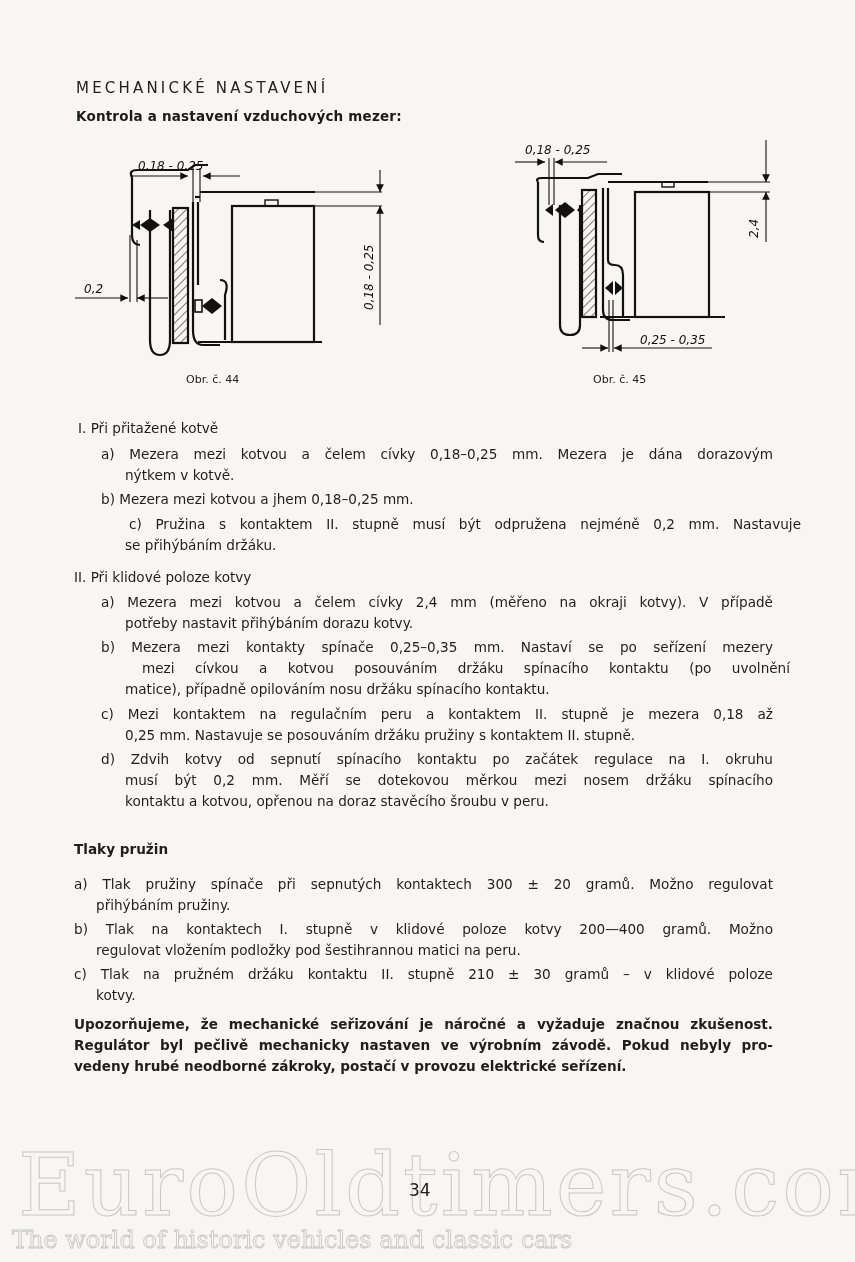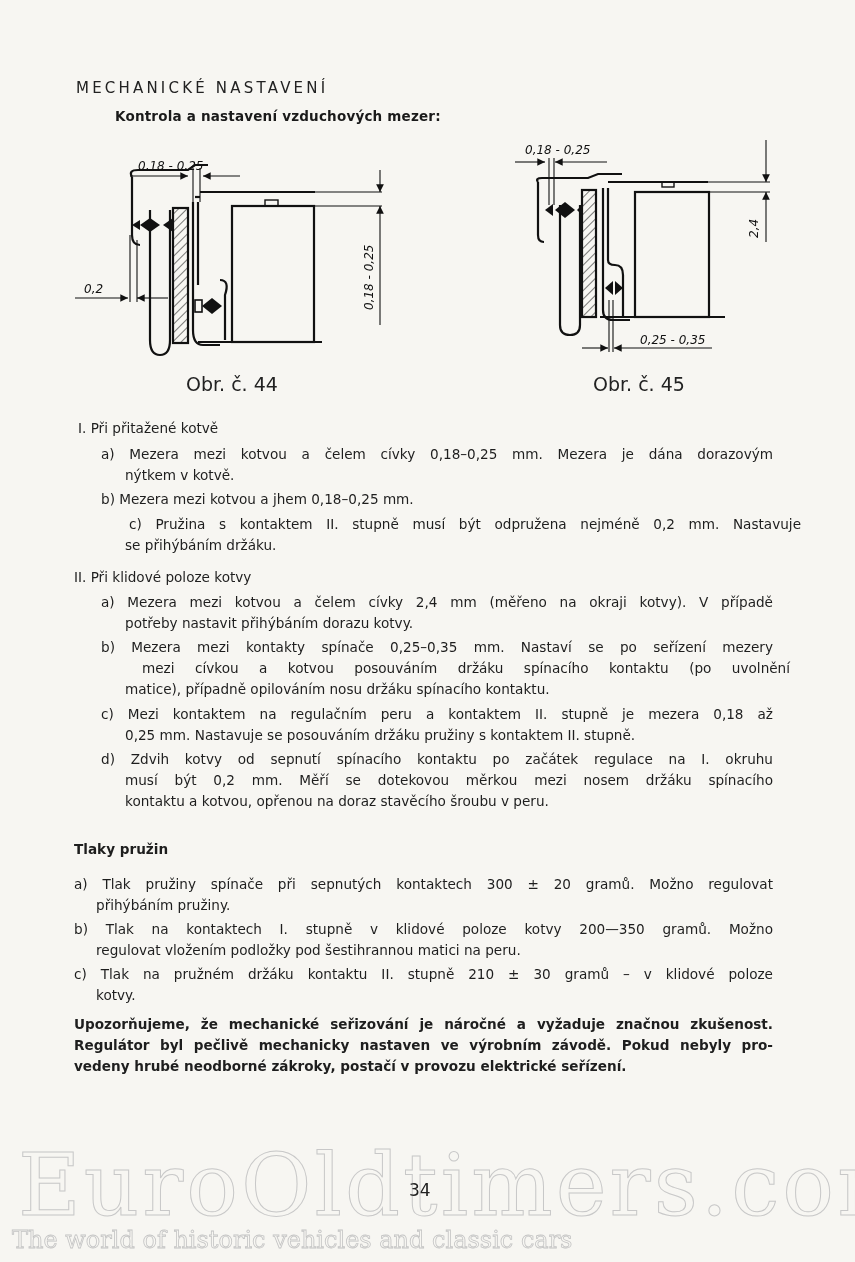--- a/index.html
+++ b/index.html
@@ -10,27 +10,27 @@
     color: #1c1c1c;
     position: relative;
   }
   .page { position: absolute; left: 0; top: 0; width: 855px; height: 954px; }
   .section-title {
     position: absolute; left: 76px; top: 79px;
     font-size: 15px; letter-spacing: 3.2px; font-weight: normal; color: #222;
   }
   .subtitle {
     position: absolute; left: 76px; top: 108px;
-    font-size: 13.5px; font-weight: bold; letter-spacing: 0.2px; color: #1a1a1a; margin-left: 39px;
+    font-size: 13.5px; font-weight: bold; letter-spacing: 0.2px; color: #1a1a1a;
   }
   .figure { position: absolute; }
   .fig44 { left: 60px; top: 140px; width: 350px; height: 260px; }
   .fig45 { left: 480px; top: 130px; width: 300px; height: 270px; }
   .fig-caption {
-    position: absolute; font-size: 19px; color: #222;
+    position: absolute; font-size: 11px; color: #222;
   }
   .cap44 { left: 186px; top: 373px; }
   .cap45 { left: 593px; top: 373px; }
   .dim-label {
     font-family: "DejaVu Sans", sans-serif; font-style: italic; font-size: 12px; fill: #111;
   }
   .body-text {
     position: absolute; left: 0; top: 0; width: 855px;
     font-size: 13.6px; line-height: 22px; color: #1e1e1e;
   }
@@ -201,21 +201,21 @@
 
     <div class="line just" style="left:101px;top:748px;width:672px;">d) Zdvih kotvy od sepnutí spínacího kontaktu po začátek regulace na I. okruhu</div>
     <div class="line just" style="left:125px;top:769px;width:648px;">musí být 0,2 mm. Měří se dotekovou měrkou mezi nosem držáku spínacího</div>
     <div class="line" style="left:125px;top:790px;">kontaktu a kotvou, opřenou na doraz stavěcího šroubu v peru.</div>
 
     <div class="line bold" style="left:74px;top:838px;">Tlaky pružin</div>
 
     <div class="line just" style="left:74px;top:873px;width:699px;">a) Tlak pružiny spínače při sepnutých kontaktech 300 ± 20 gramů. Možno regulovat</div>
     <div class="line" style="left:96px;top:894px;">přihýbáním pružiny.</div>
 
-    <div class="line just" style="left:74px;top:918px;width:699px;">b) Tlak na kontaktech I. stupně v klidové poloze kotvy 200—350 gramů. Možno</div>
+    <div class="line just" style="left:74px;top:918px;width:699px;">b) Tlak na kontaktech I. stupně v klidové poloze kotvy 200—400 gramů. Možno</div>
     <div class="line" style="left:96px;top:939px;">regulovat vložením podložky pod šestihrannou matici na peru.</div>
 
     <div class="line just" style="left:74px;top:963px;width:699px;">c) Tlak na pružném držáku kontaktu II. stupně 210 ± 30 gramů – v klidové poloze</div>
     <div class="line" style="left:96px;top:984px;">kotvy.</div>
 
     <div class="line bold just" style="left:74px;top:1013px;width:699px;">Upozorňujeme, že mechanické seřizování je náročné a vyžaduje značnou zkušenost.</div>
     <div class="line bold just" style="left:74px;top:1034px;width:699px;">Regulátor byl pečlivě mechanicky nastaven ve výrobním závodě. Pokud nebyly pro-</div>
     <div class="line bold" style="left:74px;top:1055px;">vedeny hrubé neodborné zákroky, postačí v provozu elektrické seřízení.</div>
   </div>
 

